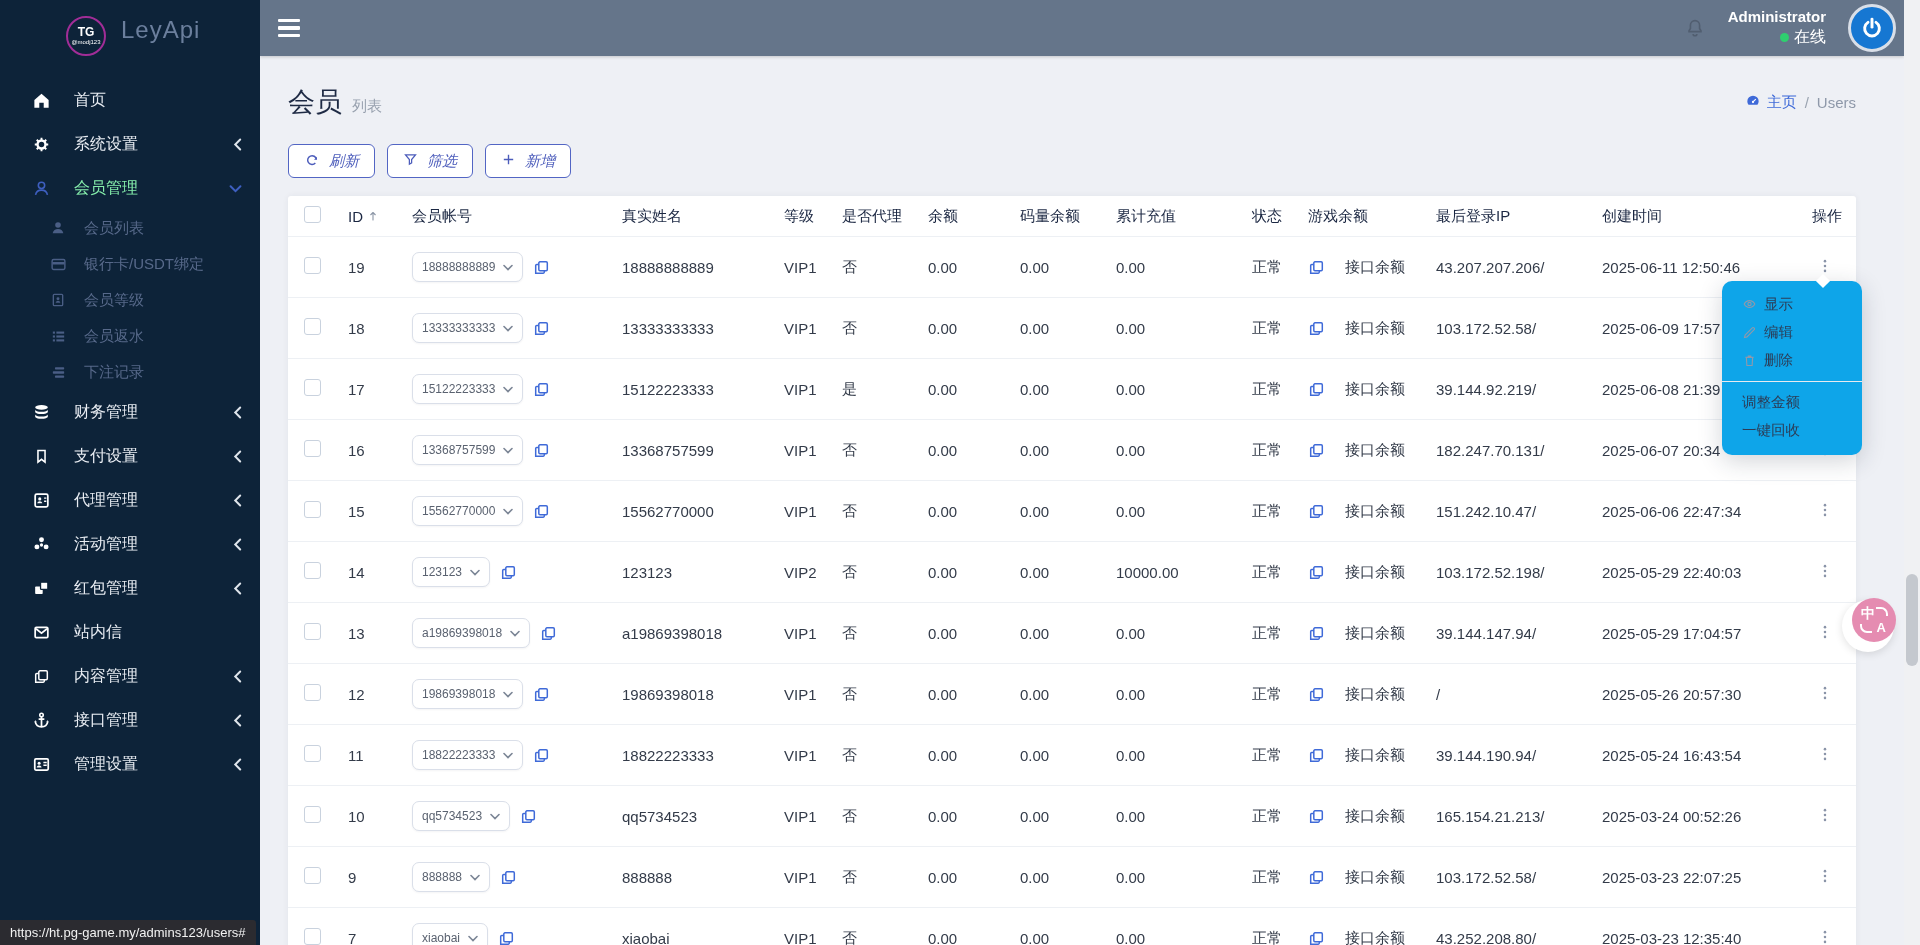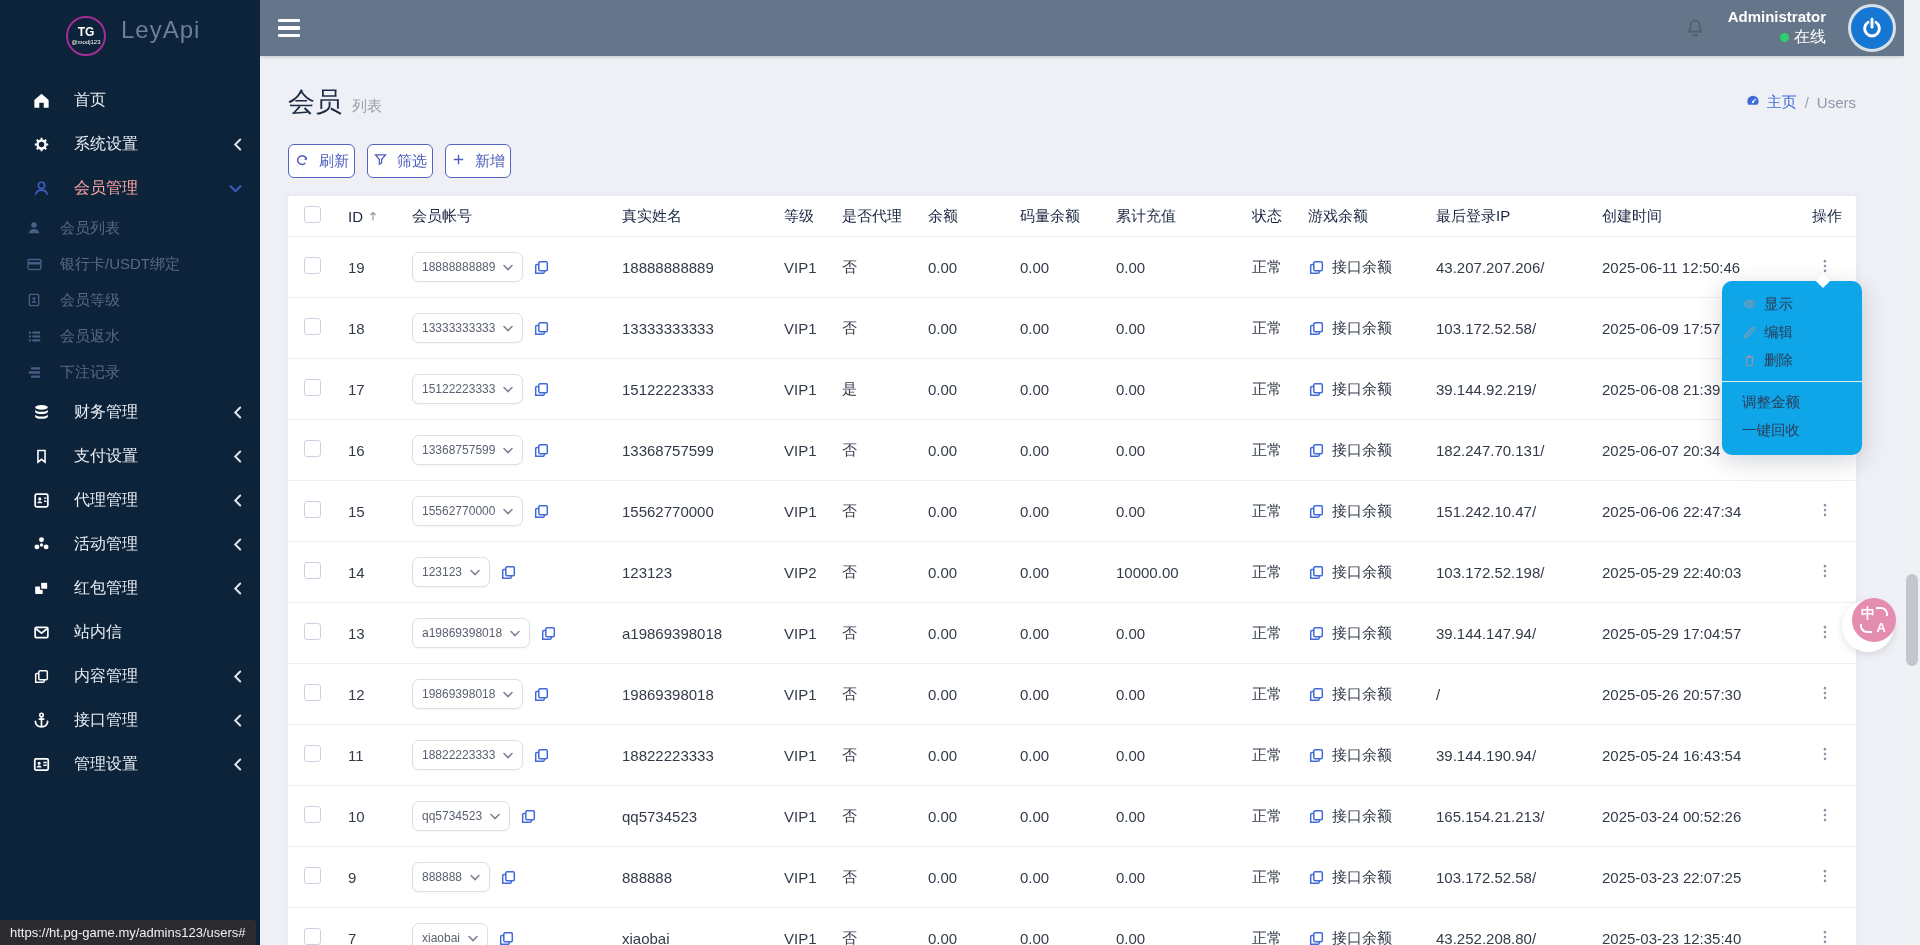--- a/index.html
+++ b/index.html
@@ -10,23 +10,23 @@
   .sidebar{position:absolute;left:0;top:0;width:260px;height:100%;background:#0d2339;z-index:6;}
   .logo-row{display:flex;align-items:flex-start;gap:15px;padding:16px 0 8px 66px;}
   .logo-badge{width:40px;height:40px;border-radius:50%;border:2px solid #a12d97;display:flex;flex-direction:column;align-items:center;justify-content:center;color:#fff;box-sizing:border-box;}
   .badge-top{font-size:12px;font-weight:bold;line-height:12px;}
   .badge-bottom{font-size:6px;line-height:8px;}
   .logo-title{color:#6b7f9d;font-size:24px;letter-spacing:1px;}
   .nav{margin-top:14px;}
   .nav-item{display:flex;align-items:center;height:44px;padding:0 18px 0 30px;color:#e9edf3;font-size:16px;cursor:pointer;}
   .nav-item .nicon{width:22px;margin-right:22px;display:flex;justify-content:center;align-items:center;color:#ffffff;}
   .nav-item .nicon svg{display:block;}
-  .nav-item.sub{height:36px;padding-left:24px;color:#57698a;font-size:15px;}
+  .nav-item.sub{height:36px;padding-left:48px;color:#57698a;font-size:15px;}
   .nav-item.sub .nicon{color:#4a5e85;margin-right:16px;width:20px;}
-  .nav-item.active{color:#fca5a5;}
+  .nav-item.active{color:#86efac;}
   .nav-item.active .nicon{color:#3e5fc0;}
   .chev{margin-left:auto;display:flex;align-items:center;color:#dfe5ec;}
   .nav-item.active .chev{color:#3e5fc0;}
 
   
   .topbar{position:absolute;left:260px;top:0;width:1644px;height:56px;background:#65758a;display:flex;align-items:center;z-index:5;box-shadow:0 1px 3px rgba(0,0,0,.18);}
   .burger{margin-left:18px;display:flex;flex-direction:column;gap:4px;cursor:pointer;}
   .burger i{display:block;width:22px;height:3.5px;background:#fff;border-radius:1px;}
   .top-right{margin-left:auto;display:flex;align-items:center;gap:22px;padding-right:8px;}
   .bell{color:#515e70;display:flex;}
@@ -40,37 +40,37 @@
   .main{position:absolute;left:248px;top:56px;width:1644px;height:889px;background:#eef0f5;overflow:hidden;padding:28px 36px 0 40px;box-sizing:border-box;}
   .page-head{display:flex;align-items:center;}
   .page-title{font-size:27px;font-weight:500;color:#1e2a44;}
   .page-sub{font-size:15px;color:#97a0ae;margin-left:10px;margin-top:8px;}
   .breadcrumb{margin-left:auto;display:flex;align-items:center;gap:8px;font-size:15px;}
   .bc-home{display:flex;align-items:center;gap:6px;color:#3f6ad8;cursor:pointer;}
   .bc-sep{color:#9aa3b0;}
   .bc-cur{color:#8e98a9;}
 
   .toolbar{display:flex;align-items:center;margin-top:24px;}
-  .btn{display:inline-flex;align-items:center;gap:9px;height:34px;padding:0 5px;border:1px solid #5265c4;border-radius:6px;background:#fff;color:#4c5cbb;font-size:15px;cursor:pointer;box-sizing:border-box;}
+  .btn{display:inline-flex;align-items:center;gap:9px;height:34px;padding:0 15px;border:1px solid #5265c4;border-radius:6px;background:#fff;color:#4c5cbb;font-size:15px;cursor:pointer;box-sizing:border-box;font-style:italic;}
   .btn + .btn{margin-left:12px;}
   .btn-add{margin-left:auto;}
 
   .card{margin-top:18px;background:#fff;border-radius:3px;box-shadow:0 0 6px rgba(40,50,70,.06);}
   .thead,.trow{display:grid;grid-template-columns:52px 64px 210px 162px 58px 86px 92px 96px 136px 56px 128px 166px 210px 1fr;align-items:center;}
   .thead{height:40px;font-size:15px;font-weight:normal;color:#1b2742;}
   .trow{height:60px;border-top:1px solid #edf0f4;font-size:15px;color:#333b49;}
   .c{padding-left:8px;white-space:nowrap;overflow:visible;}
   .c-check{padding-left:16px;}
   .checkbox{display:inline-block;width:17px;height:17px;border:1.5px solid #c9d2de;border-radius:3px;background:#fff;cursor:pointer;box-sizing:border-box;}
   .th{display:flex;align-items:center;gap:4px;cursor:pointer;}
   .sort{color:#8c96a6;display:flex;}
   .pill{display:inline-flex;align-items:center;gap:8px;border:1px solid #dadfe9;border-radius:7px;padding:7px 9px;font-size:12px;color:#5a6270;background:#fff;box-shadow:0 1px 2px rgba(30,40,60,.05);cursor:pointer;}
   .pill-chev{color:#7c8696;display:flex;}
   .copy-btn{color:#3f6ad8;display:inline-flex;margin-left:10px;cursor:pointer;vertical-align:middle;}
-  .game-cell{display:flex;align-items:center;gap:7px;}
+  .game-cell{display:flex;align-items:center;gap:20px;}
   .game-cell .copy-btn{margin-left:0;}
   .action-cell{padding-left:12px;}
   .kebab{color:#8a94a8;display:inline-flex;cursor:pointer;}
 
   
   .menu-popup{position:absolute;left:1722px;top:281px;width:140px;background:#0ea5e9;border-radius:10px;box-shadow:0 6px 24px rgba(30,40,60,.20);padding:9px 0 11px;z-index:20;box-sizing:border-box;}
   .menu-popup::before{content:"";position:absolute;top:-5px;left:96px;width:10px;height:10px;background:#fff;transform:rotate(45deg);}
   .menu-item{display:flex;align-items:center;gap:7px;height:28px;padding-left:20px;font-size:14.5px;color:#2c3c56;cursor:pointer;}
   .mi-icon{color:#8f99ab;display:flex;width:15px;justify-content:center;}
   .menu-divider{border-top:1px solid #e8ebf0;margin:7px 0 6px;}

